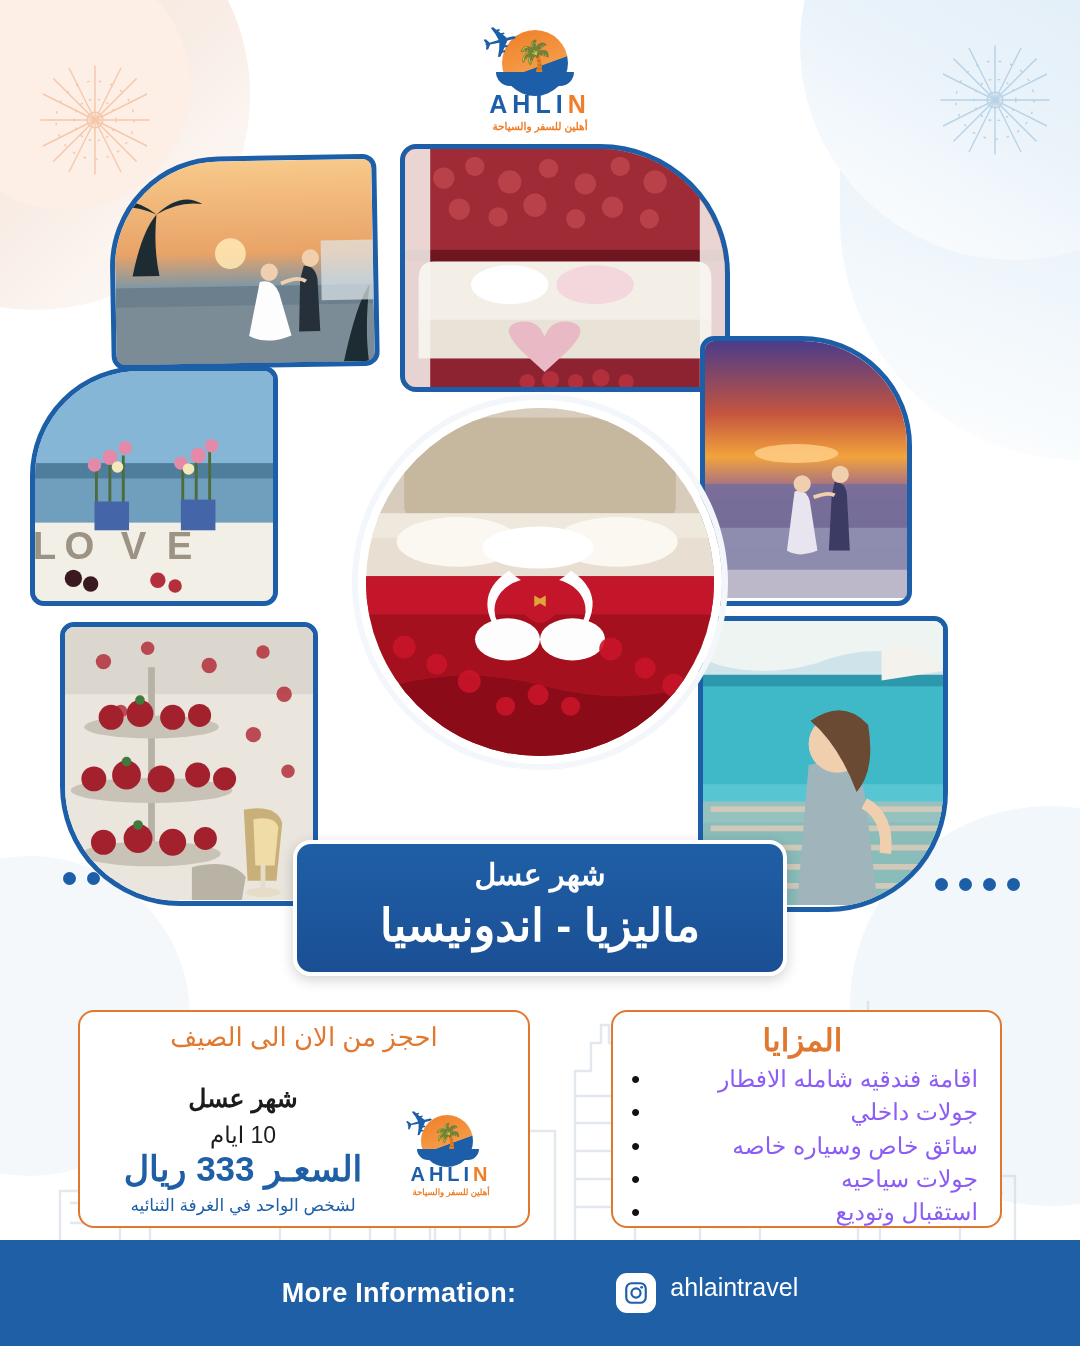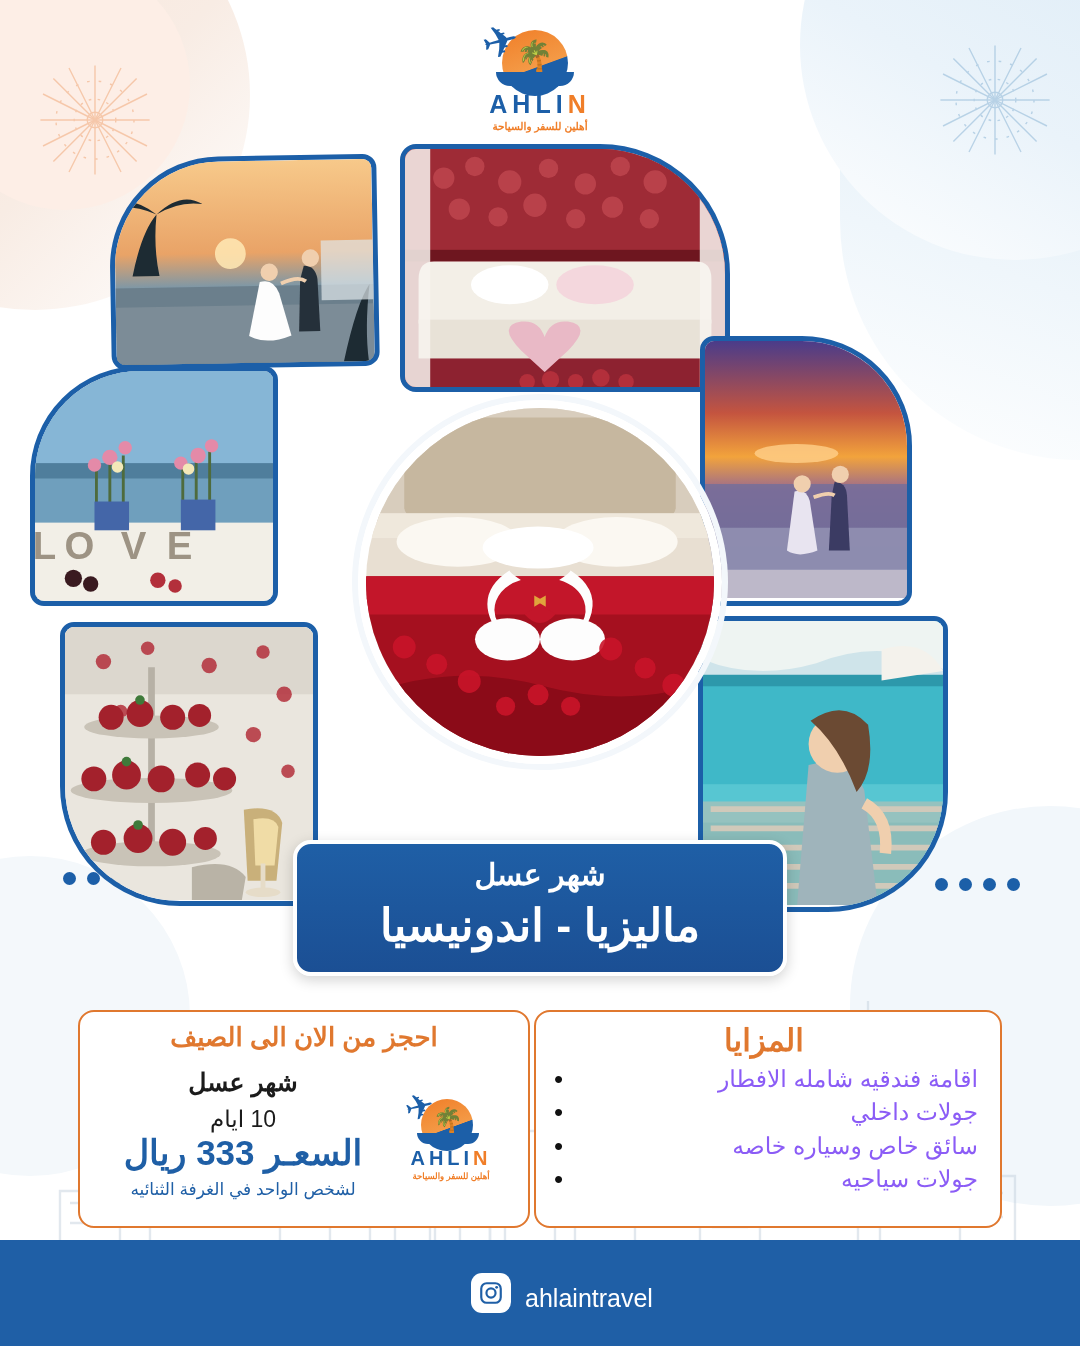--- a/index.html
+++ b/index.html
@@ -112,33 +112,33 @@
   }
   .title-small { color:#fff; font-size:30px; font-weight:bold; line-height:1.1; }
   .title-big { color:#fff; font-size:45px; font-weight:bold; margin-top:8px; letter-spacing:0; }
 
   
   .cards { position:absolute; left:0; right:0; top:1002px; height:232px; z-index:6; }
   .card {
     position:absolute; background:#fff; border:2.5px solid #e0782f;
     border-radius:16px;
   }
-  .card-benefits { right:78px; top:8px; width:468px; height:218px; padding:10px 22px 10px 14px; }
+  .card-benefits { right:78px; top:8px; width:391px; height:218px; padding:10px 22px 10px 14px; }
   .benefits-title { color:#e0782f; font-size:31px; font-weight:bold; text-align:center; margin:0 0 4px; }
   .benefits-list { list-style:none; margin:0; padding:0; }
   .benefits-list li {
     font-size:23.5px; color:#8b5cf6; text-align:right; line-height:1.42;
     position:relative; padding-left:26px;
   }
   .benefits-list li::after {
     content:"•"; position:absolute; left:4px; top:-2px; font-size:26px; color:#111;
   }
 
   .card-offer { left:78px; top:8px; width:452px; height:218px; padding:8px 16px; }
-  .offer-head { color:#e0782f; font-size:26px; font-weight:bold; text-align:center; margin:2px 0 6px; }
+  .offer-head { color:#e0782f; font-size:26px; font-weight:normal; text-align:center; margin:2px 0 22px; }
   .offer-body { display:flex; align-items:center; justify-content:space-between; height:150px; }
   .offer-text { flex:1; text-align:center; }
   .offer-line1 { font-size:25px; color:#1b1b1b; font-weight:bold; }
   .offer-line2 { font-size:23px; color:#1b1b1b; margin-top:9px; }
   .offer-price { font-size:35px; color:#1f5fa6; font-weight:bold; direction:rtl; }
   .offer-note { font-size:17px; color:#1f5fa6; margin-top:6px; }
   .offer-logo { width:122px; text-align:center; }
   .offer-logo .logo-mark { width:104px; height:62px; }
   .offer-logo .logo-sun { left:22px; top:12px; width:52px; height:52px; }
   .offer-logo .logo-wave { left:18px; top:46px; width:62px; height:11px; }
@@ -148,21 +148,21 @@
   .offer-logo .logo-sub { font-size:8.5px; }
 
   
   .footer {
     position:absolute; left:0; right:0; bottom:0; height:106px;
     background:#1f5fa6; color:#fff;
     display:flex; align-items:center; justify-content:center; gap:56px;
     direction:ltr;
   }
   .footer-label { font-size:27px; font-weight:bold; letter-spacing:.3px; }
-  .footer-item { display:flex; align-items:flex-end; gap:14px; font-size:25px;margin-left:44px; }
+  .footer-item { display:flex; align-items:flex-start; gap:14px; font-size:25px;margin-left:44px; }
   .ic {
     width:40px; height:40px; border-radius:11px; background:#fff; color:#1f5fa6;
     display:flex; align-items:center; justify-content:center; font-size:24px; font-weight:bold;
   }
   .ic.round { border-radius:50%; }
 </style>
 </head>
 <body>
 
 <div class="poster">
@@ -517,20 +517,21 @@
 
   <div class="cards">
 
     <div class="card card-benefits">
       <div class="benefits-title">المزايا</div>
       <ul class="benefits-list">
         <li>اقامة فندقيه شامله الافطار</li>
         <li>جولات داخلي</li>
         <li>سائق خاص وسياره خاصه</li>
         <li>جولات سياحيه</li>
+        <li>استقبال وتوديع</li>
       </ul>
     </div>
 
     <div class="card card-offer">
       <div class="offer-head">احجز من الان الى الصيف</div>
       <div class="offer-body">
         <div class="offer-logo">
           <div class="logo-mark">
             <div class="logo-sun"></div>
             <div class="logo-palm">🌴</div>
@@ -546,20 +547,21 @@
           <div class="offer-line1">شهر عسل</div>
           <div class="offer-line2">10 ايام</div>
           <div class="offer-price">السعـر 333  ريال</div>
           <div class="offer-note">لشخص الواحد في الغرفة الثنائيه</div>
         </div>
       </div>
     </div>
   </div>
 
   <div class="footer">
+    <div class="footer-label">More Information:</div>
     <div class="footer-item">
       <span class="ic">
         <svg width="26" height="26" viewBox="0 0 24 24" fill="none" stroke="#1f5fa6" stroke-width="2">
           <rect x="3" y="3" width="18" height="18" rx="5"></rect>
           <circle cx="12" cy="12" r="4.2"></circle>
           <circle cx="17.2" cy="6.8" r="1.3" fill="#1f5fa6" stroke="none"></circle>
         </svg>
       </span>
       <span>ahlaintravel</span>
     </div>

